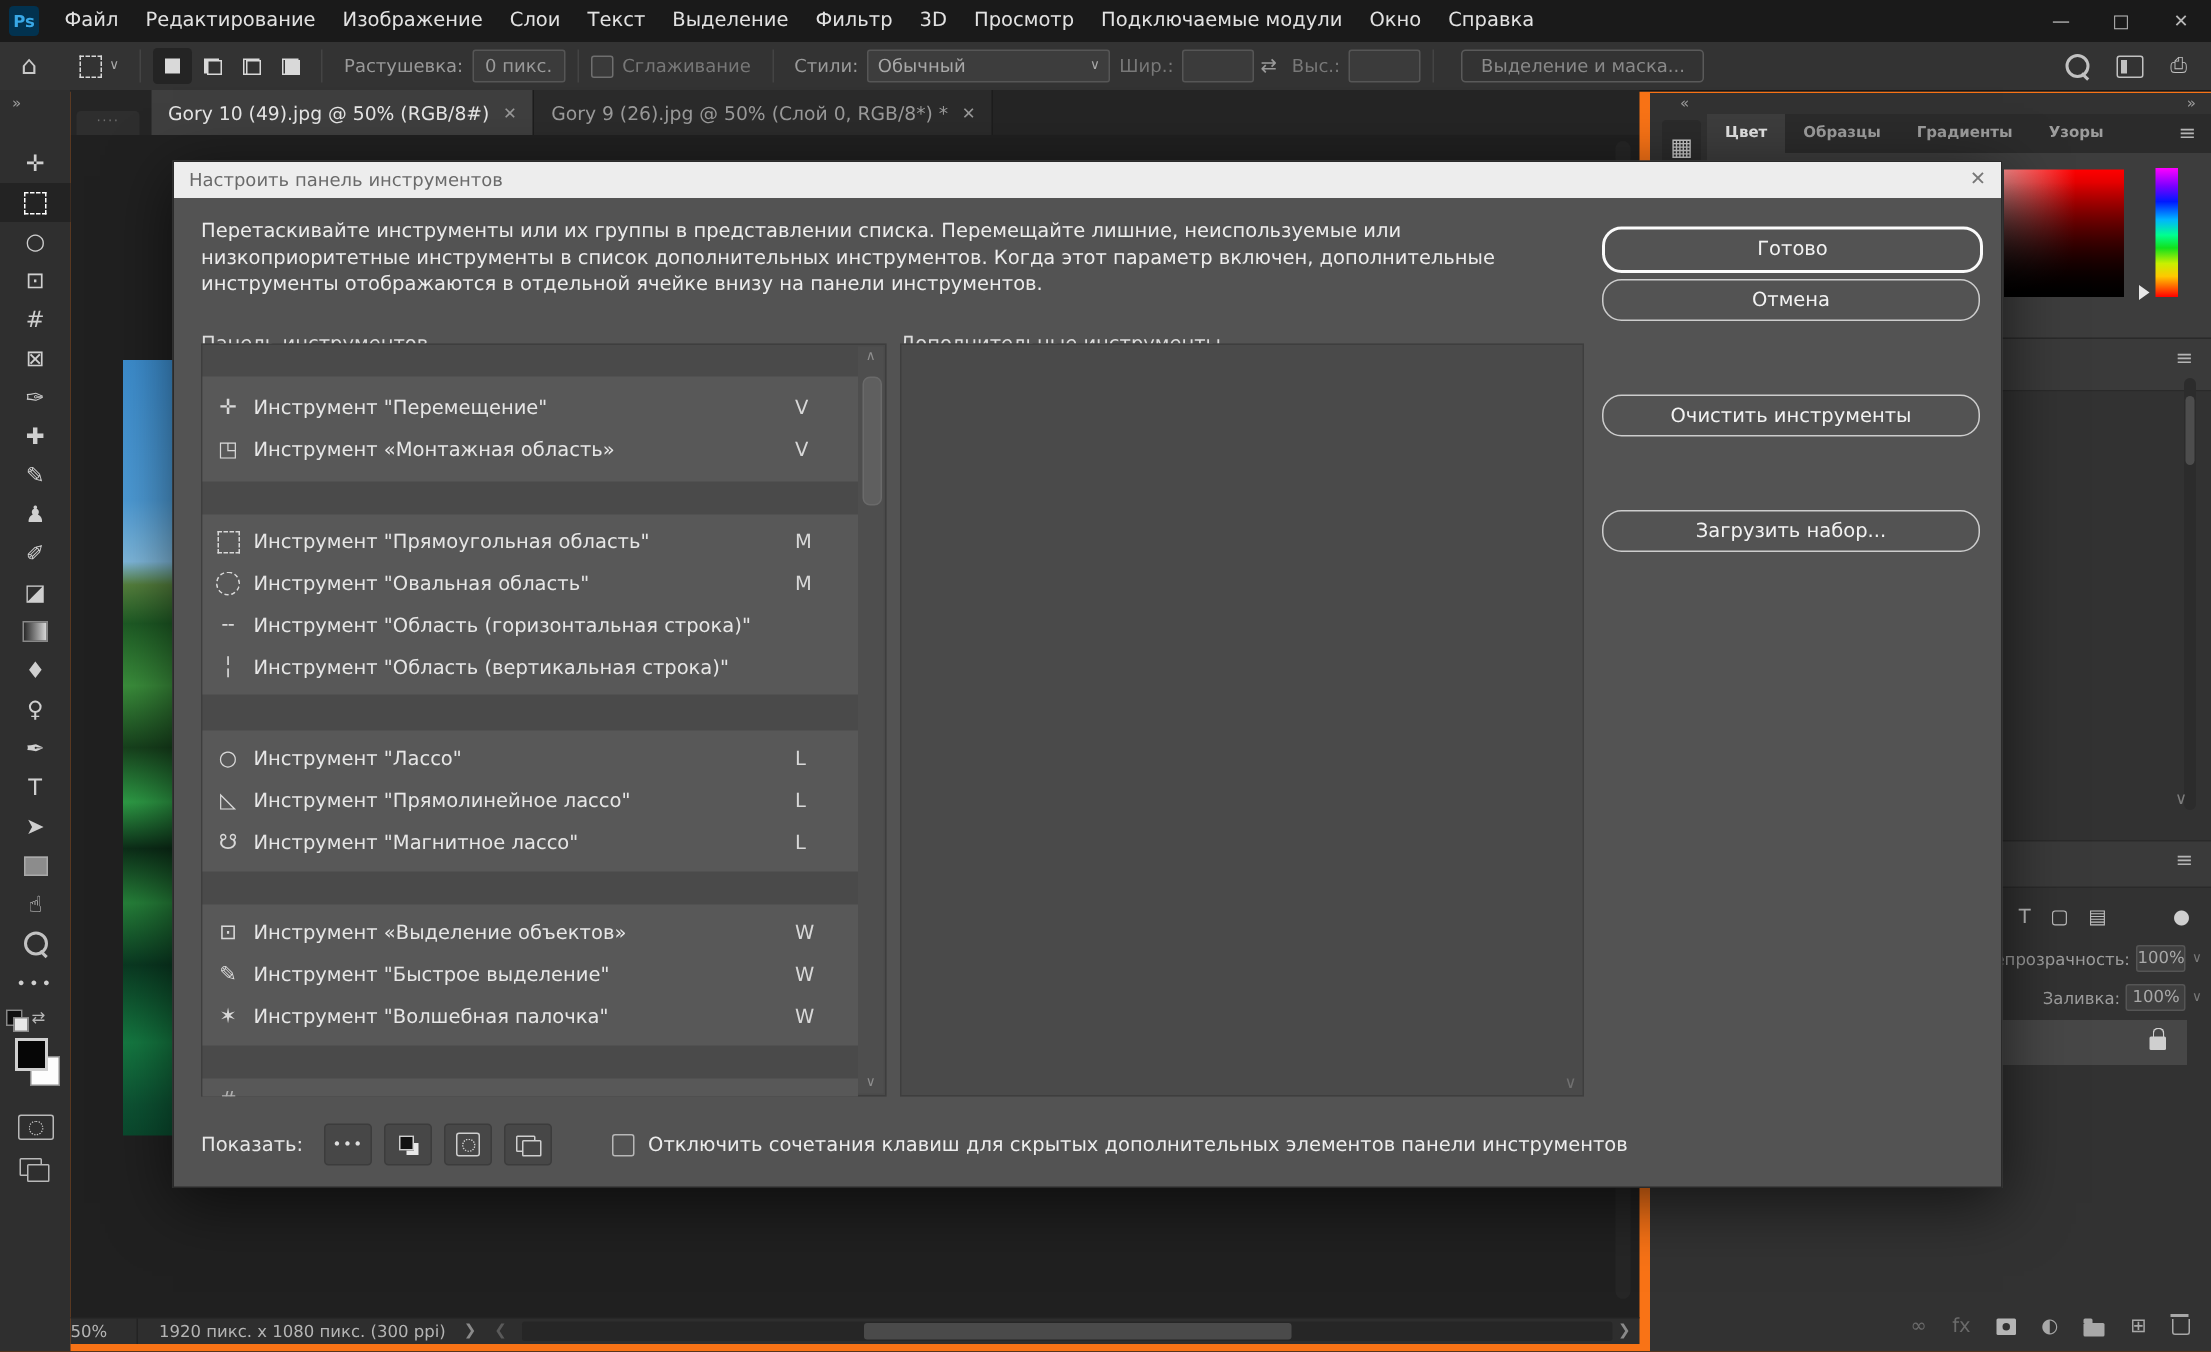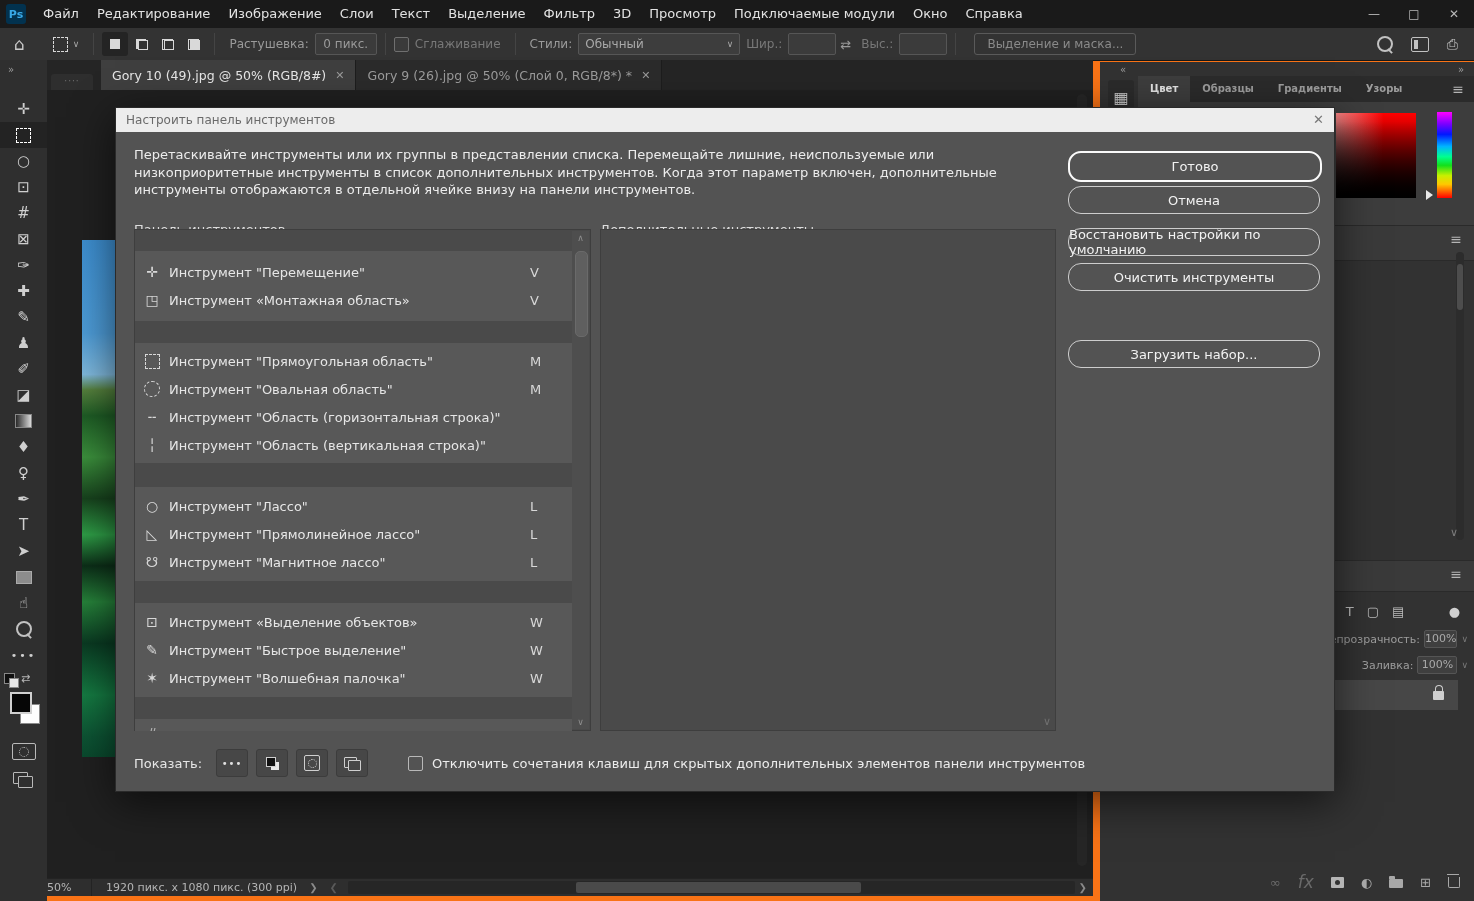--- a/index.html
+++ b/index.html
@@ -121,21 +121,21 @@
   .lval{width:38px;height:16px;background:#3f3f3f;border:1px solid #555;border-radius:2px;color:#a9a9a9;
         text-align:center;line-height:16px;font-size:11px;}
   .ldd{color:#7a7a7a;font-size:9px;}
   .layerrow{position:absolute;left:228px;top:618px;right:16px;height:30px;background:#474747;display:flex;
             align-items:center;justify-content:flex-end;}
   .lockic{position:relative;width:11px;height:9px;background:#cfcfcf;border-radius:1px;margin-right:14px;}
   .lockic::before{content:"";position:absolute;left:1.5px;top:-6px;width:8px;height:7px;border:1.5px solid #cfcfcf;
                   border-bottom:none;border-radius:4px 4px 0 0;box-sizing:border-box;}
   .lbot{position:absolute;left:160px;bottom:9px;right:14px;display:flex;align-items:center;gap:17px;color:#a8a8a8;font-size:13px;justify-content:flex-end;}
   .lbot .dim{color:#6a6a6a;}
-  .fxic{font-style:italic;font-size:17px;text-align:center;}
+  .fxic{font-size:13px;text-align:center;}
   .maskic{width:13px;height:11px;background:#b5b5b5;border-radius:1px;display:flex;align-items:center;justify-content:center;}
   .maskic i{width:5px;height:5px;border-radius:50%;background:#323232;}
   .folderic{position:relative;width:14px;height:9px;background:#a8a8a8;border-radius:1px;margin-top:3px;}
   .folderic::before{content:"";position:absolute;left:0;top:-3px;width:6px;height:3px;background:#a8a8a8;border-radius:1px 1px 0 0;}
   .trashic{position:relative;width:10px;height:10px;border:1px solid #a8a8a8;border-top:none;border-radius:0 0 2px 2px;}
   .trashic::before{content:"";position:absolute;left:-2px;top:-3px;width:12px;height:1.5px;background:#a8a8a8;}
 
   
   .dialog{position:absolute;left:115px;top:107px;width:1218px;height:683px;background:#535353;
           box-shadow:0 10px 40px rgba(0,0,0,.6);border:1px solid #2a2a2a;}
@@ -515,18 +515,17 @@
             <i></i>
             <i></i>
           </span>
         </div>
       <span class="dcheckbox"></span>
       <span class="cblabel">Отключить сочетания клавиш для скрытых дополнительных элементов панели инструментов</span>
     </div>
 
     <div class="dbtn primary" style="top:43px;">Готово</div>
     <div class="dbtn" style="top:78px;">Отмена</div>
-    <div class="dbtn" style="top:120px;">Восстановить настройки по умолчанию</div>
     <div class="dbtn" style="top:155px;">Очистить инструменты</div>
     <div class="dbtn" style="top:232px;">Загрузить набор...</div>
   </div>
 
 </div>
 
 </body></html>

